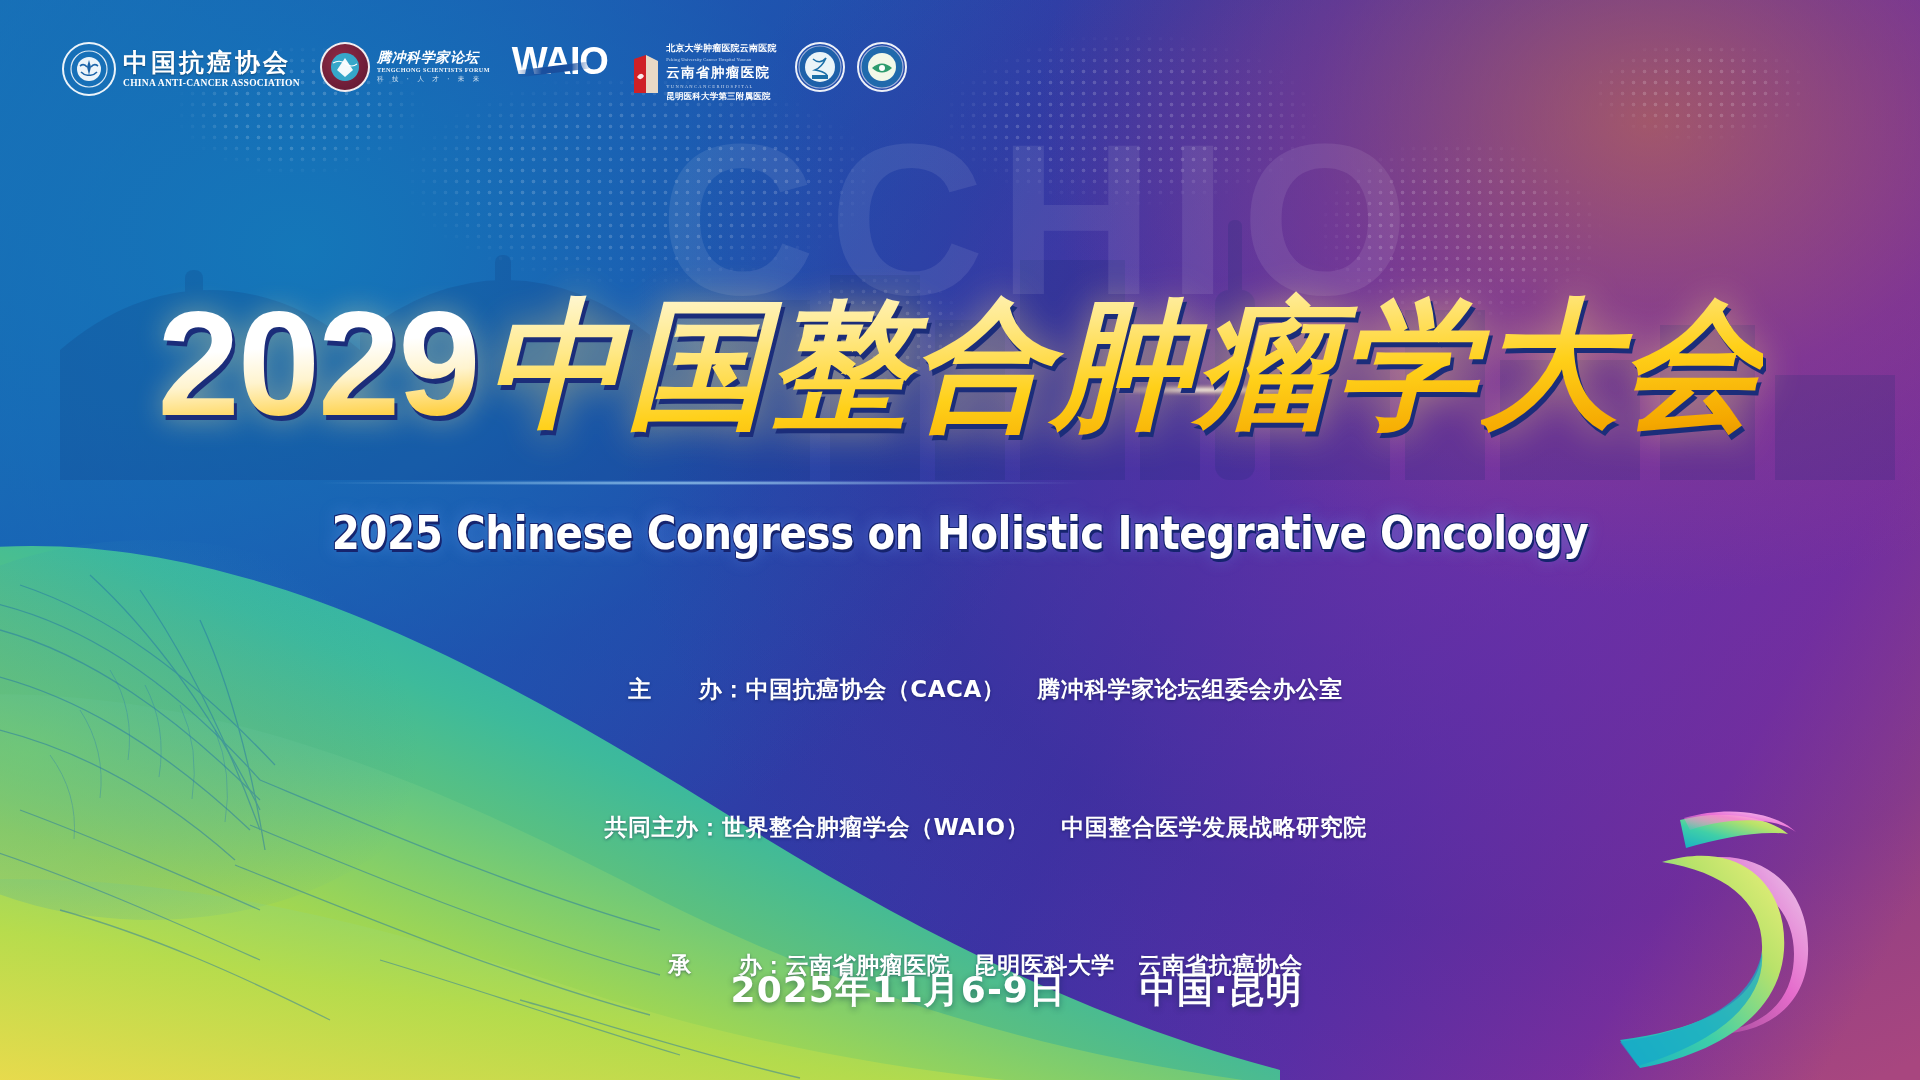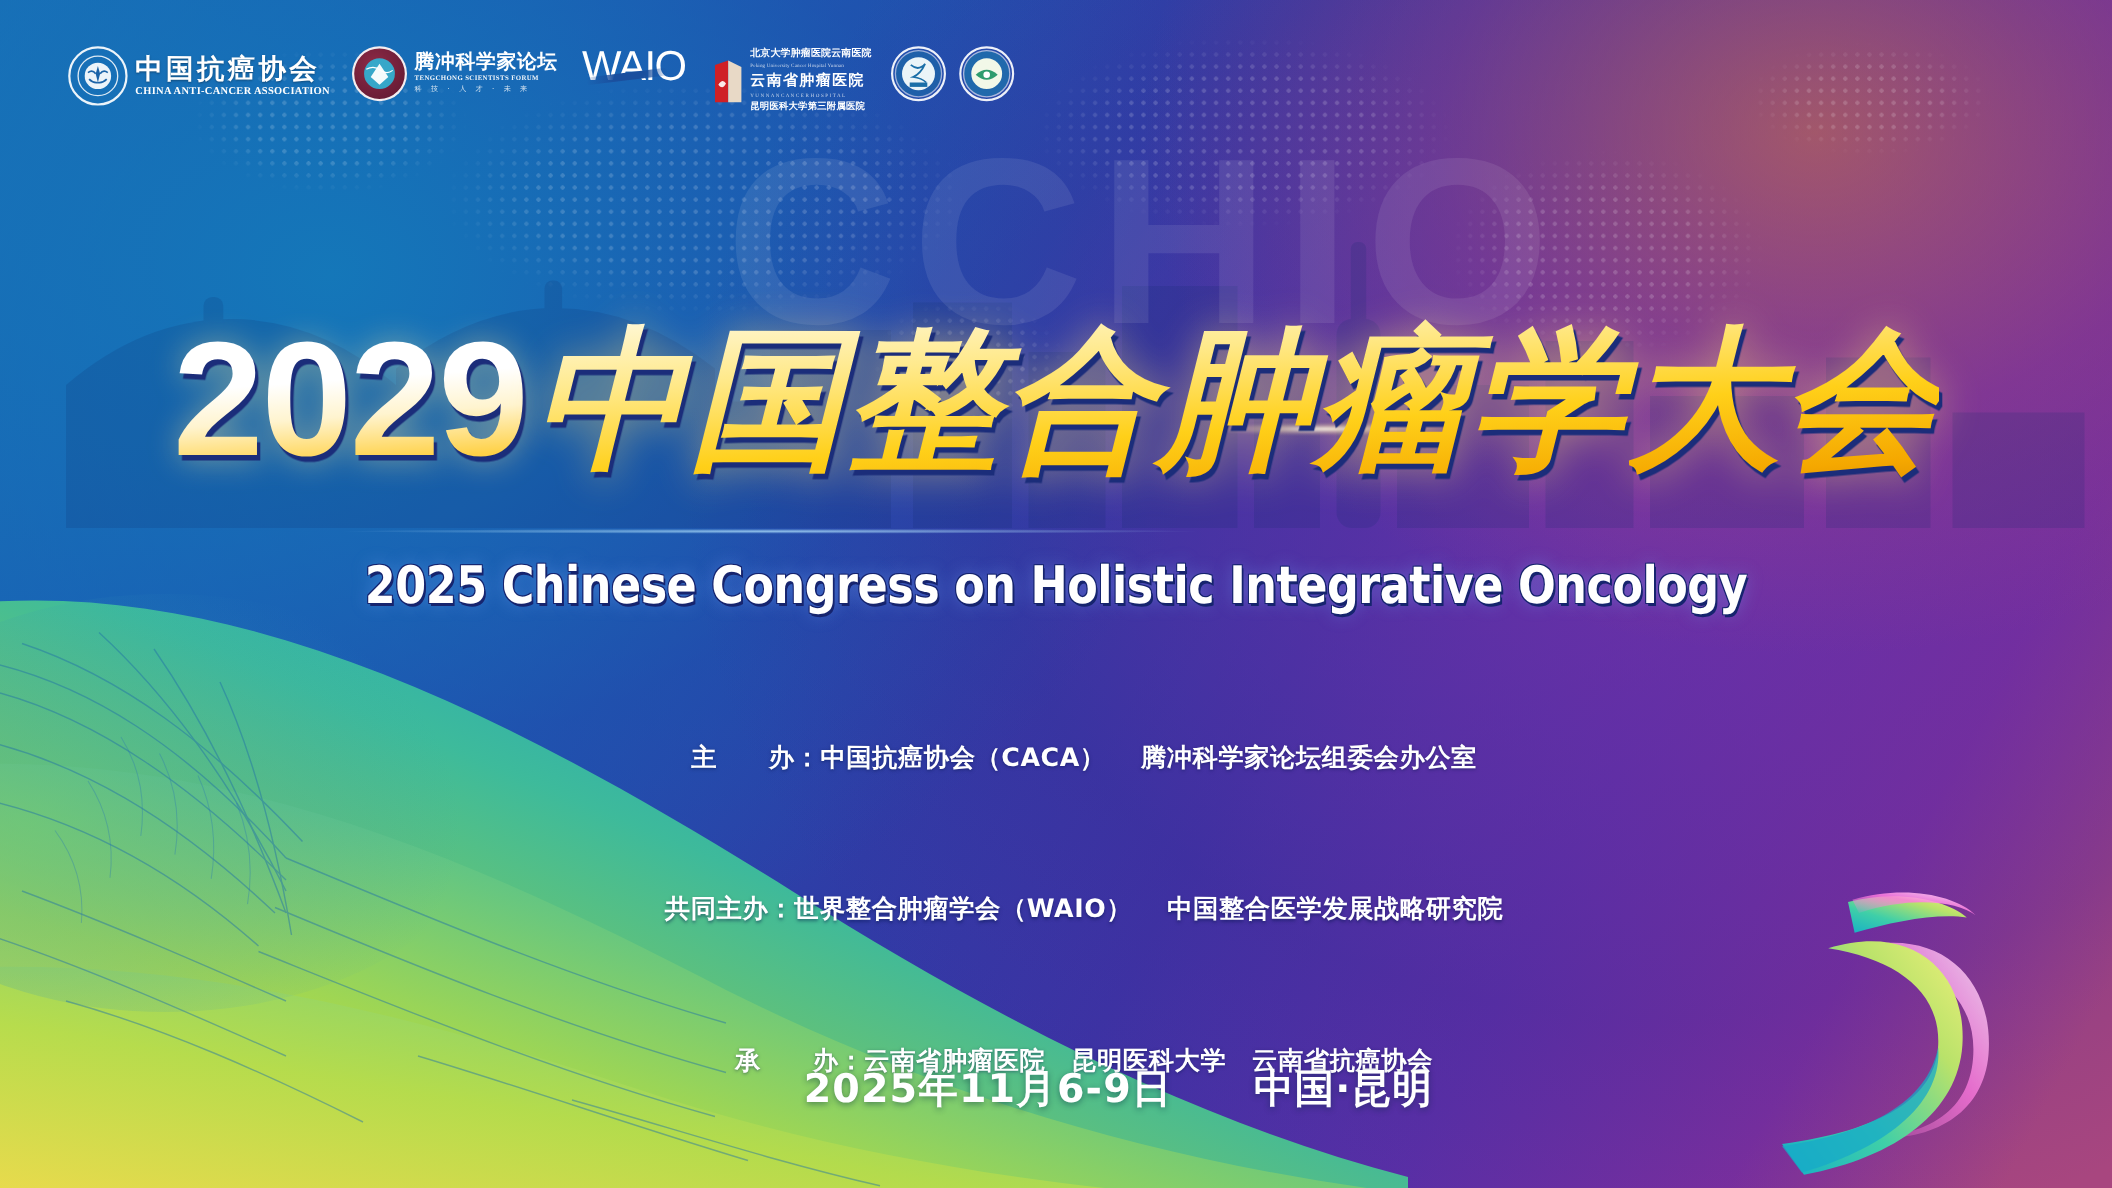--- a/index.html
+++ b/index.html
@@ -52,27 +52,27 @@
 
   
   .logo-row{ position:absolute; left:62px; top:42px; height:66px; display:flex; align-items:flex-start; gap:12px; }
   .logo{ display:flex; align-items:center; gap:7px; }
   .seal{ border-radius:50%; border:2px solid rgba(255,255,255,.92); display:flex;
          align-items:center; justify-content:center; position:relative; flex:none; }
   .caca-cn{ color:#fff; font-size:25px; font-weight:700; letter-spacing:3px; line-height:1;
             font-family:"DejaVu Sans",sans-serif; text-shadow:0 1px 2px rgba(0,0,0,.35); }
   .caca-en{ color:#fff; font-size:9.5px; font-weight:700; letter-spacing:.3px; margin-top:3px;
             font-family:"Liberation Serif",serif; white-space:nowrap; }
-  .tc-cn{ color:#fff; font-size:18px; font-weight:700; letter-spacing:.6px; line-height:1.05;
-          font-family:"DejaVu Sans",sans-serif; white-space:nowrap; }
+  .tc-cn{ color:#fff; font-size:14px; font-weight:700; letter-spacing:.6px; line-height:1.05;
+          font-family:"DejaVu Sans",sans-serif; white-space:nowrap;font-style:italic; }
   .tc-en{ color:rgba(255,255,255,.93); font-size:6.2px; font-weight:700; letter-spacing:.35px;
           font-family:"Liberation Serif",serif; white-space:nowrap; margin-top:2px; }
   .tc-sub{ color:rgba(255,255,255,.8); font-size:6.5px; letter-spacing:3.2px; margin-top:2px;
            font-family:"DejaVu Sans",sans-serif; white-space:nowrap; }
-  .waio{ color:#fff; font-size:38px; font-weight:400; letter-spacing:-1.5px; line-height:1;
+  .waio{ color:#fff; font-size:38px; font-weight:700; letter-spacing:-1.5px; line-height:1;
          font-family:"Liberation Sans",sans-serif; position:relative; }
   .waio::after{ content:""; position:absolute; left:4px; right:16px; bottom:7px; height:7px;
                 background:linear-gradient(100deg, transparent, #1a4f9e 35%, #1a4f9e 70%, transparent);
                 transform:rotate(-7deg); border-radius:3px; }
   .ynch-lines{ display:flex; flex-direction:column; gap:2px; }
   .ynch-l1{ color:#fff; font-size:9px; font-weight:700; letter-spacing:.2px; white-space:nowrap;
             font-family:"DejaVu Sans",sans-serif; }
   .ynch-l1s{ color:rgba(255,255,255,.75); font-size:4.6px; letter-spacing:.15px; white-space:nowrap;
              font-family:"Liberation Serif",serif; }
   .ynch-l2{ color:#fff; font-size:13.5px; font-weight:700; letter-spacing:1.4px; white-space:nowrap;

